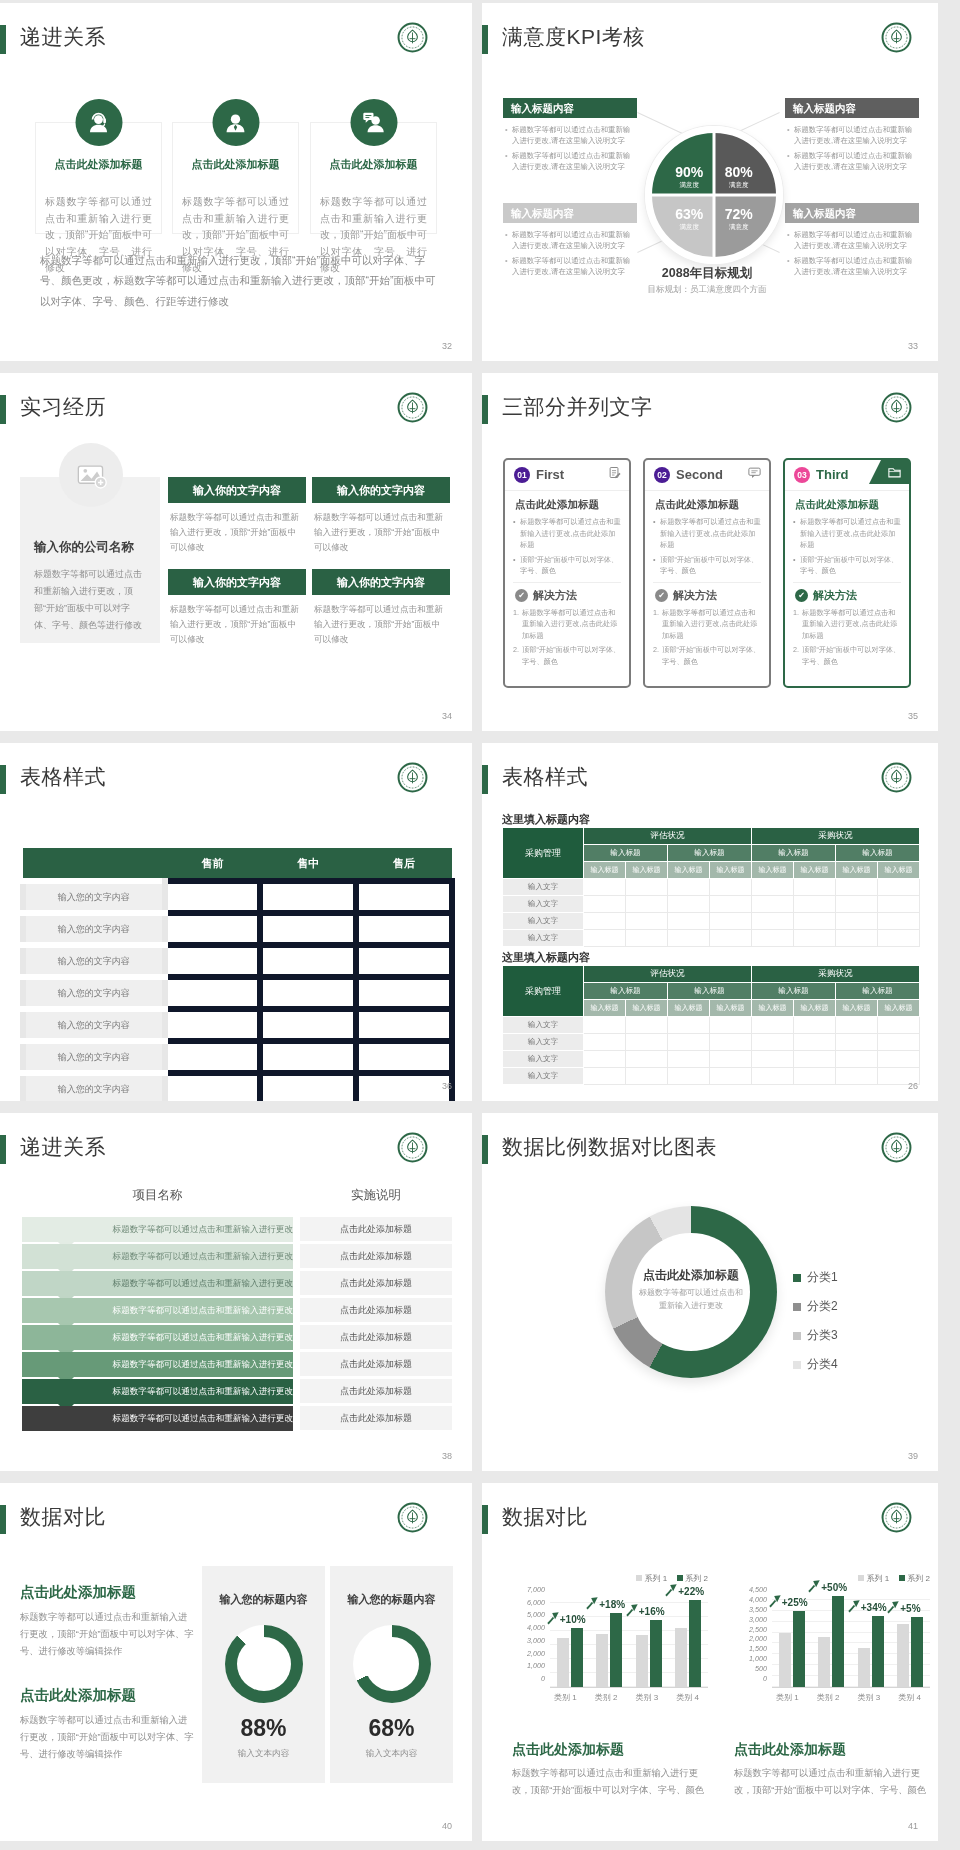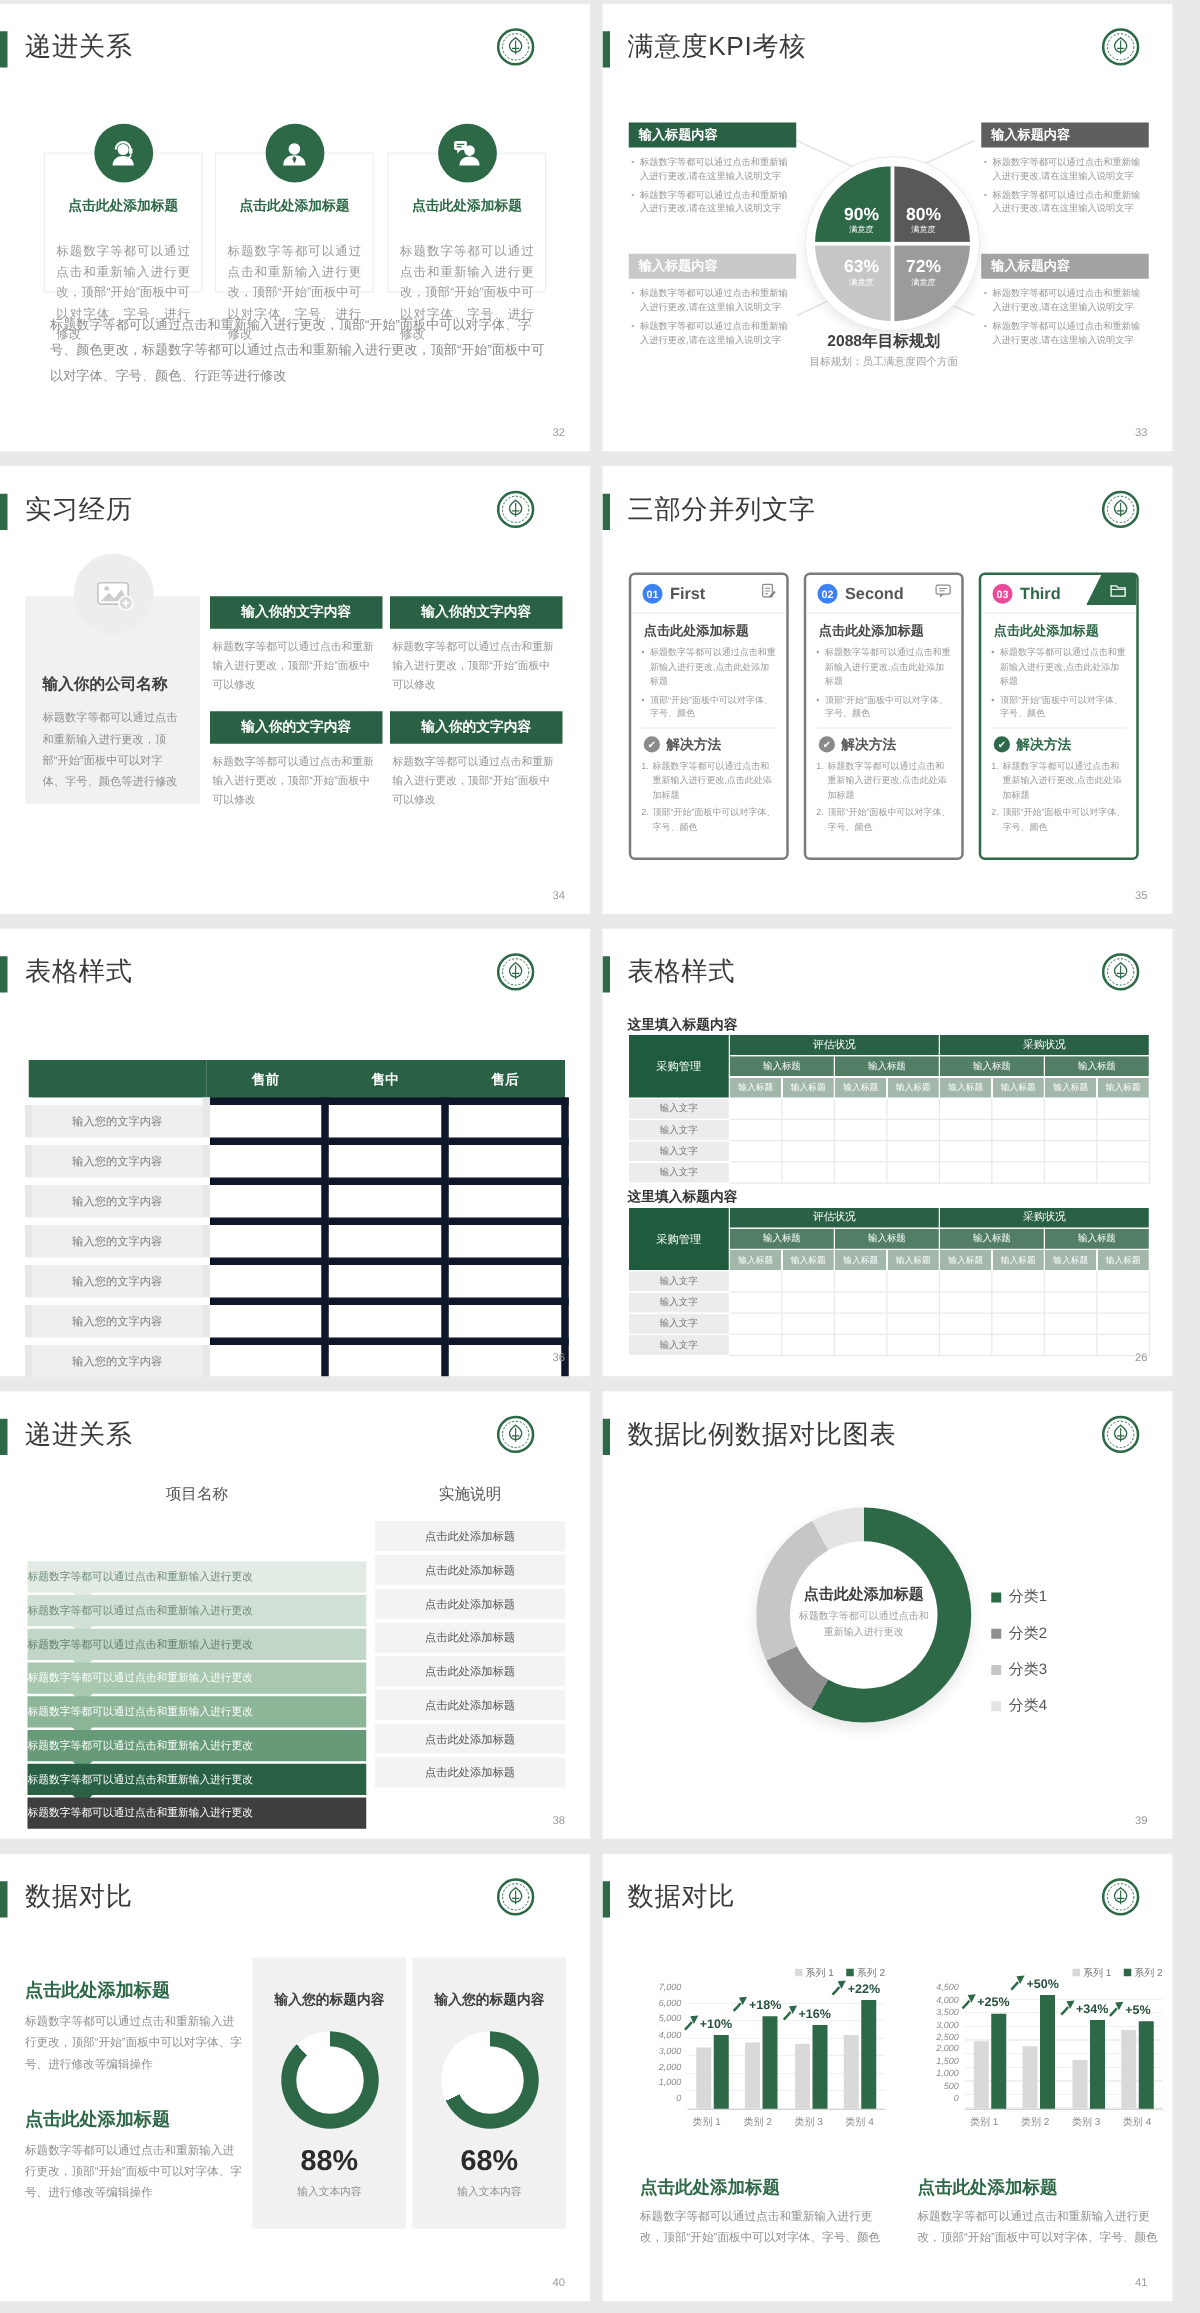--- a/index.html
+++ b/index.html
@@ -53,21 +53,21 @@
   .cotitle{font-size:12.5px;font-weight:bold;color:#3f3f3f;margin-bottom:10px;}
   .cobody{font-size:9px;color:#8f8f8f;line-height:1.9;}
   .ebox{position:absolute;width:138px;}
   .eb0{left:168px;top:104px}.eb1{left:312px;top:104px}.eb2{left:168px;top:196px}.eb3{left:312px;top:196px}
   .eboxh{height:26px;line-height:26px;background:#2a6144;color:#fff;text-align:center;font-size:11px;font-weight:bold;}
   .eboxb{padding:7px 2px 0;font-size:8.6px;color:#949494;line-height:1.75;}
   
   .p35card{position:absolute;top:85px;width:128px;height:230px;border:2px solid #7b7b7b;border-radius:5px;background:#fff;box-sizing:border-box;}
   .p35c0{left:21px}.p35c1{left:161px}.p35c2{left:301px;border-color:#2d6847;}
   .p35head{position:relative;height:30px;border-bottom:1px solid #eee;}
-  .numbadge{position:absolute;left:9px;top:7px;width:16px;height:16px;border-radius:50%;background:#3b82f6;color:#fff;font-size:8.5px;font-weight:bold;text-align:center;line-height:16px;}
+  .numbadge{position:absolute;left:9px;top:7px;width:16px;height:16px;border-radius:50%;background:#4c1d95;color:#fff;font-size:8.5px;font-weight:bold;text-align:center;line-height:16px;}
   .p35c2 .numbadge{background:#ec4899;}
   .p35name{position:absolute;left:31px;top:7px;font-size:13px;font-weight:bold;color:#555;}
   .p35c2 .p35name{color:#2d6847;}
   .p35tab{position:absolute;right:0;top:0;width:40px;height:24px;display:flex;align-items:center;justify-content:flex-end;padding-right:7px;box-sizing:border-box;color:#8a8a8a;}
   .p35c2 .p35tab{background:#2d6847;color:#fff;clip-path:polygon(30% 0,100% 0,100% 100%,0 100%);}
   .p35tab svg{width:15px;height:15px;}
   .p35heading{margin:7px 10px 4px;font-size:10.5px;font-weight:bold;color:#4a4a4a;}
   .p35c2 .p35heading{color:#2d6847;}
   .p35ul{margin:0 8px;padding:0;list-style:none;font-size:7.2px;color:#9a9a9a;line-height:1.6;}
   .p35ul li{padding-left:7px;position:relative;margin-bottom:3px;}
@@ -94,21 +94,21 @@
   .t37 td{border:1px solid #fff;text-align:center;font-size:7.6px;height:14px;overflow:hidden;white-space:nowrap;}
   .t37 .corner{background:#1f5c3d;color:#fff;font-size:9px;font-weight:normal;width:78px;}
   .t37 .g{background:#2a6144;color:#fff;font-size:8.6px;}
   .t37 .sub{background:#517e65;color:#fff;}
   .t37 .cell{background:#a3b8ab;color:#fff;font-size:7px;}
   .t37 .rl{background:#ececec;color:#777;}
   .t37 .e{background:#fff;border:1px solid #e9e9e9;}
   
   .p38h{position:absolute;top:74px;font-size:12.5px;color:#555;text-align:center;}
   .p38h1{left:22px;width:271px}.p38h2{left:300px;width:152px}
-  .pbar{position:absolute;left:22px;width:271px;height:25px;line-height:24px;text-align:left;font-size:8.6px;color:#fff;margin-top:32px;}
+  .pbar{position:absolute;left:22px;width:271px;height:25px;line-height:24px;text-align:right;font-size:8.6px;color:#fff;}
   .pbar::after{content:"";position:absolute;left:13%;bottom:-8px;border:9px solid transparent;border-bottom:0;}
   .c1{background:#e3ece4;color:#6f8a78}.c1::after{border-top-color:#e3ece4}
   .c2{background:#d2e1d5;color:#6f8a78}.c2::after{border-top-color:#d2e1d5}
   .c3{background:#c0d6c6;color:#5f7d6b}.c3::after{border-top-color:#c0d6c6}
   .c4{background:#a7c7af;}.c4::after{border-top-color:#a7c7af}
   .c5{background:#8db699;}.c5::after{border-top-color:#8db699}
   .c6{background:#679a78;}.c6::after{border-top-color:#679a78}
   .c7{background:#2a6144;}.c7::after{border-top-color:#2a6144}
   .c8{background:#3e3e3e;}.c8::after{display:none;}
   .prow{position:absolute;left:300px;width:152px;height:24px;line-height:24px;background:#f3f3f3;text-align:center;font-size:9px;color:#555;}

